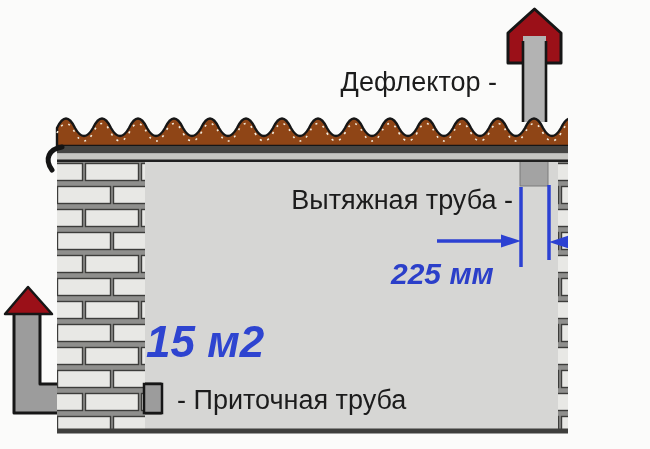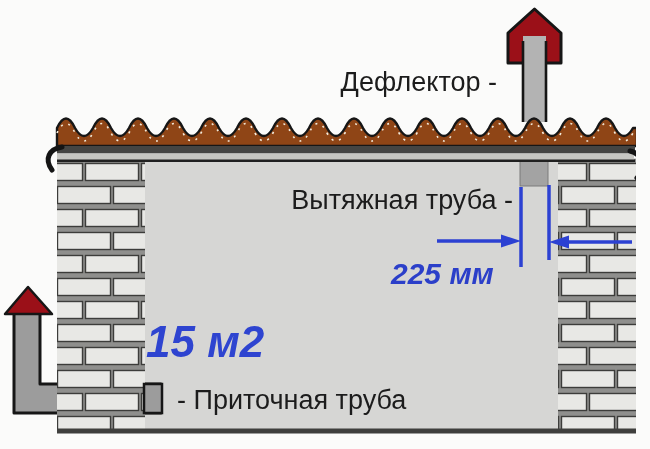--- a/index.html
+++ b/index.html
@@ -1,18 +1,18 @@
 <!DOCTYPE html>
 <html><head>
 <meta charset="utf-8">
 <style>
   html,body{margin:0;padding:0;background:#fbfbfa;}
   .stage{
     position:relative;
-    width:636px;height:449px;
+    width:568px;height:449px;
     background:#8b5cf6;
     font-family:"Liberation Sans", sans-serif;
     overflow:hidden;
   }
   svg{display:block;}
   text{font-family:"Liberation Sans", sans-serif;}
   .label-black{fill:#1c1c1c;font-size:27px;}
   .label-blue-dim{fill:#2b3fc9;font-size:30px;font-weight:bold;font-style:italic;}
   .label-blue-area{fill:#2e44d0;font-size:44px;font-weight:bold;font-style:italic;}
 </style>

